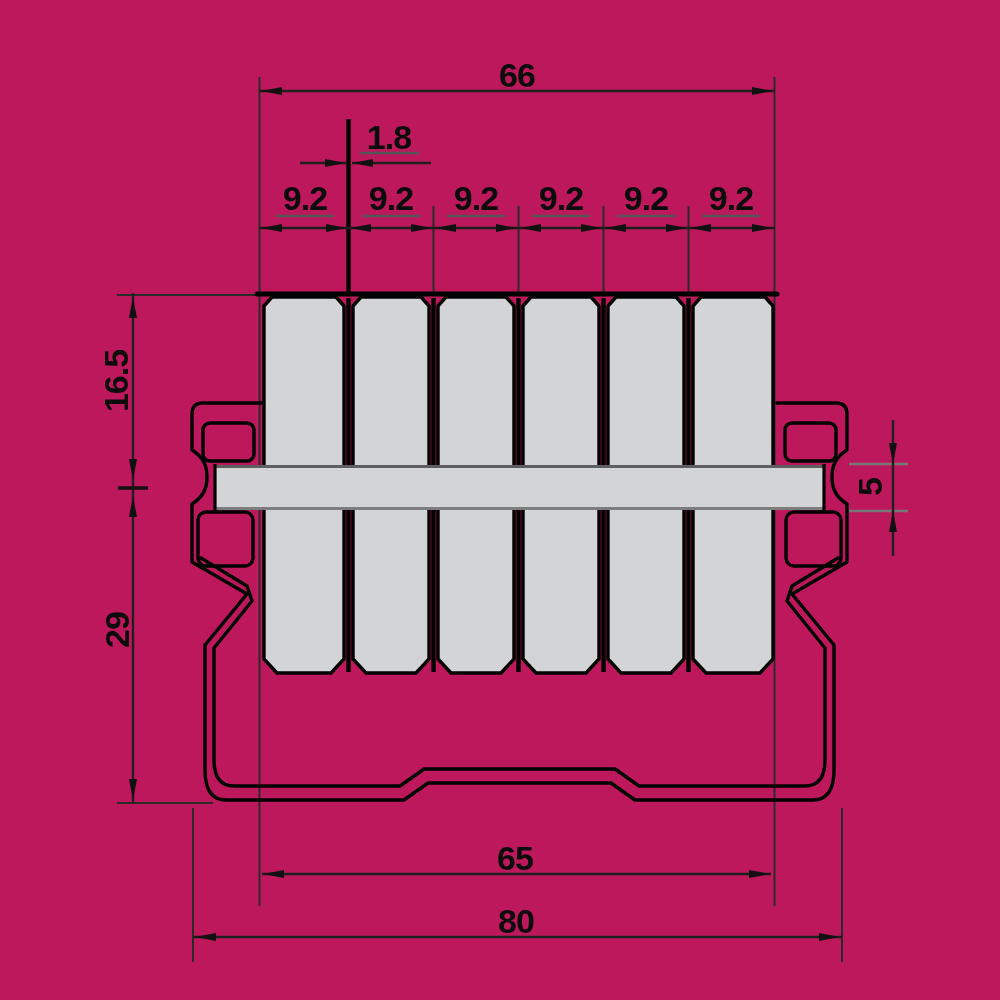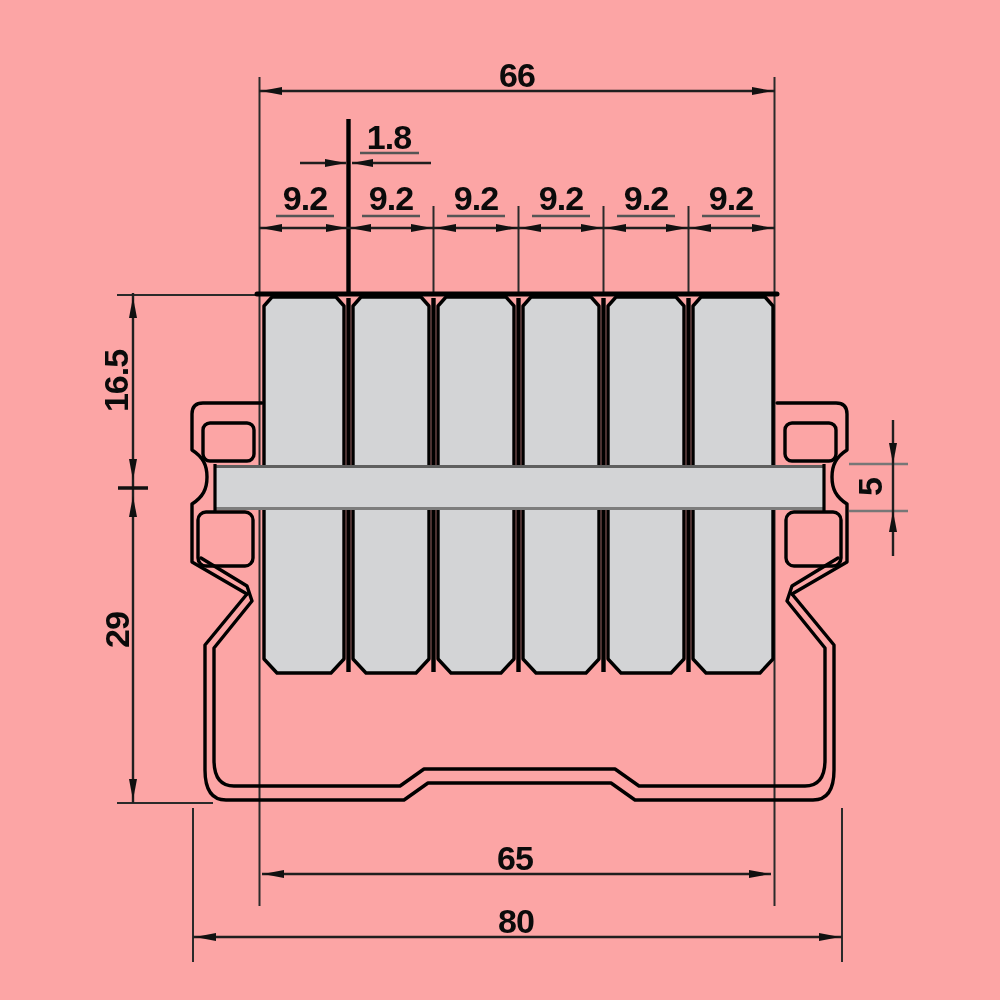--- a/index.html
+++ b/index.html
@@ -1,16 +1,16 @@
 <!DOCTYPE html>
 <html><head>
 <meta charset="utf-8">
 <style>
   html,body{margin:0;padding:0;background:#ffffff;}
-  .stage{position:relative;width:1000px;height:1000px;background:#fca5a5;overflow:hidden;
+  .stage{position:relative;width:1000px;height:1000px;background:#be185d;overflow:hidden;
          font-family:"Liberation Sans",sans-serif;}
   svg{position:absolute;left:0;top:0;}
   .profile{stroke:#000000;stroke-width:3.4;fill:none;stroke-linejoin:round;stroke-linecap:round;}
   .profile-thick{stroke:#000000;stroke-width:5;fill:none;stroke-linecap:round;}
   .divider{stroke:#000000;stroke-width:4.4;fill:none;}
   .cell{stroke:#000000;stroke-width:3.4;stroke-linejoin:round;}
   .ext{stroke:#2a2a2a;stroke-width:2;fill:none;}
   .ext-gray{stroke:#777777;stroke-width:2.4;fill:none;}
   .dim{stroke:#1f1f1f;stroke-width:2.4;fill:none;}
   .tick{stroke:#111111;stroke-width:3.5;fill:none;}

